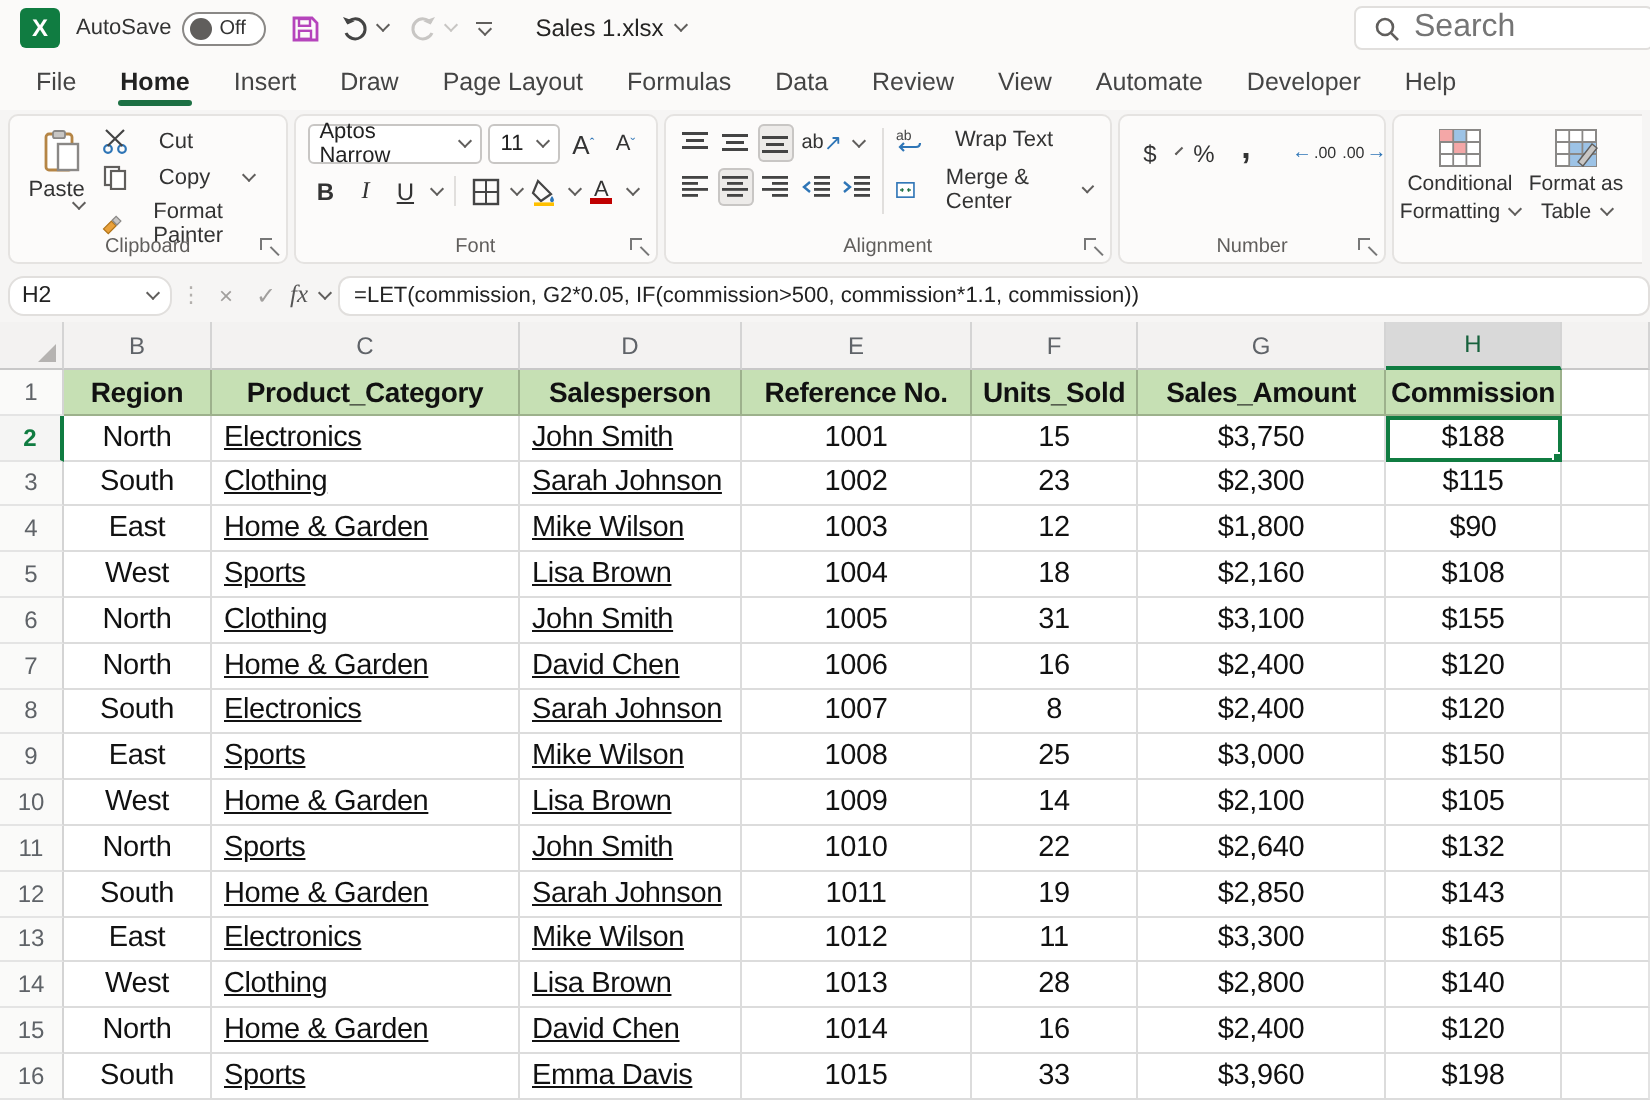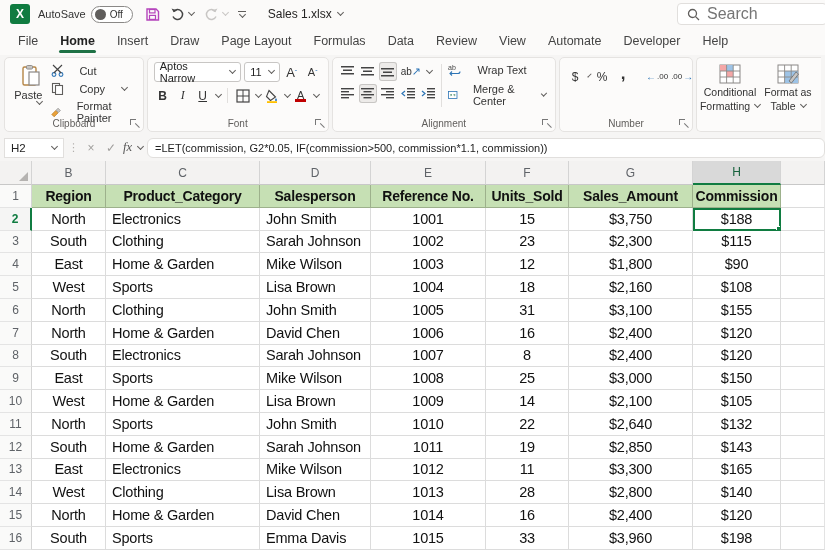--- a/index.html
+++ b/index.html
@@ -60,21 +60,21 @@
   
   .num-sym { font-size:12px; color:#333; font-weight:normal; }
   .dec-btn { font-size:8px; color:#333; display:flex; align-items:center; gap:1px; }
   .dec-btn .arr { color:#2E75B6; font-size:10px; }
   
   .style-btn { width:54px; display:flex; flex-direction:column; align-items:center; gap:2px; font-size:10.5px;
     color:#333; text-align:center; line-height:1.15; padding-top:2px; }
 
   
   .fbar { height:26px; display:flex; align-items:center; background:#F6F5F4; padding:2px 0 3px 4px; gap:4px; }
-  .namebox { width:60px; height:20px; background:#fff; border:1px solid #E1DFDD; border-radius:0; display:flex;
+  .namebox { width:82px; height:20px; background:#fff; border:1px solid #E1DFDD; border-radius:8px; display:flex;
     align-items:center; font-size:11.5px; color:#222; padding:0 6px; }
   .namebox .chev { margin-left:auto; }
   .fbar .dots { color:#B3B0AD; font-size:11px; }
   .fbar-ic { color:#A19F9D; font-size:12px; width:16px; text-align:center; }
   .fx { font-style:italic; color:#555; font-size:12.5px; font-family:"Liberation Serif", serif; }
   .formula-input { flex:1; height:20px; background:#fff; border:1px solid #E1DFDD; border-radius:6px; display:flex;
     align-items:center; padding:0 7px; font-family:Liberation Sans, sans-serif; font-size:11px; color:#222; white-space:nowrap; overflow:hidden; }
 
   
   .sheet { flex:1; background:#fff; overflow:hidden; }
@@ -85,21 +85,21 @@
   .colhdr .corner { position:relative; }
   .colhdr .corner::after { content:""; position:absolute; right:3px; bottom:3px; border-style:solid;
     border-width:0 0 9px 9px; border-color:transparent transparent #B5B3B1 transparent; }
   .colhdr .sel { background:#D9D9D9; color:#16613C; border-bottom:2px solid #107C41; font-weight:normal; }
   .grid { grid-auto-rows:22.8px; }
   .rownum { background:#FAFAF9; border-right:1px solid #D4D4D4; border-bottom:1px solid #E4E4E4; color:#5F6368;
     font-size:12px; display:flex; align-items:center; justify-content:center; }
   .rownum.sel { color:#107C41; border-right:2px solid #107C41; font-weight:bold; background:#F5F5F4; }
   .cell { border-right:1px solid #DCDCDC; border-bottom:1px solid #DCDCDC; font-size:14.5px; color:#111;
     display:flex; align-items:center; justify-content:center; letter-spacing:-0.2px; white-space:nowrap; overflow:hidden; position:relative; }
-  .cell.left { justify-content:flex-start; padding-left:6px; }
+  .cell.left { justify-content:flex-start; padding-left:6px;text-decoration:underline; }
   .cell.hdr { background:#C6E0B4; font-weight:bold; font-size:14px; border-right:1px solid #9DB18C; border-bottom:1px solid #9DB18C; }
   .cell.blank { border-right:1px solid #E3E3E3; }
   .cell.selcell { outline:2px solid #107C41; outline-offset:-2px; z-index:3; }
   .cell.selcell .handle { position:absolute; right:-1px; bottom:-1px; width:5px; height:5px; background:#107C41; border:1px solid #fff; z-index:4; }
 </style>
 </head>
 <body>
 
 <div class="app">
 

